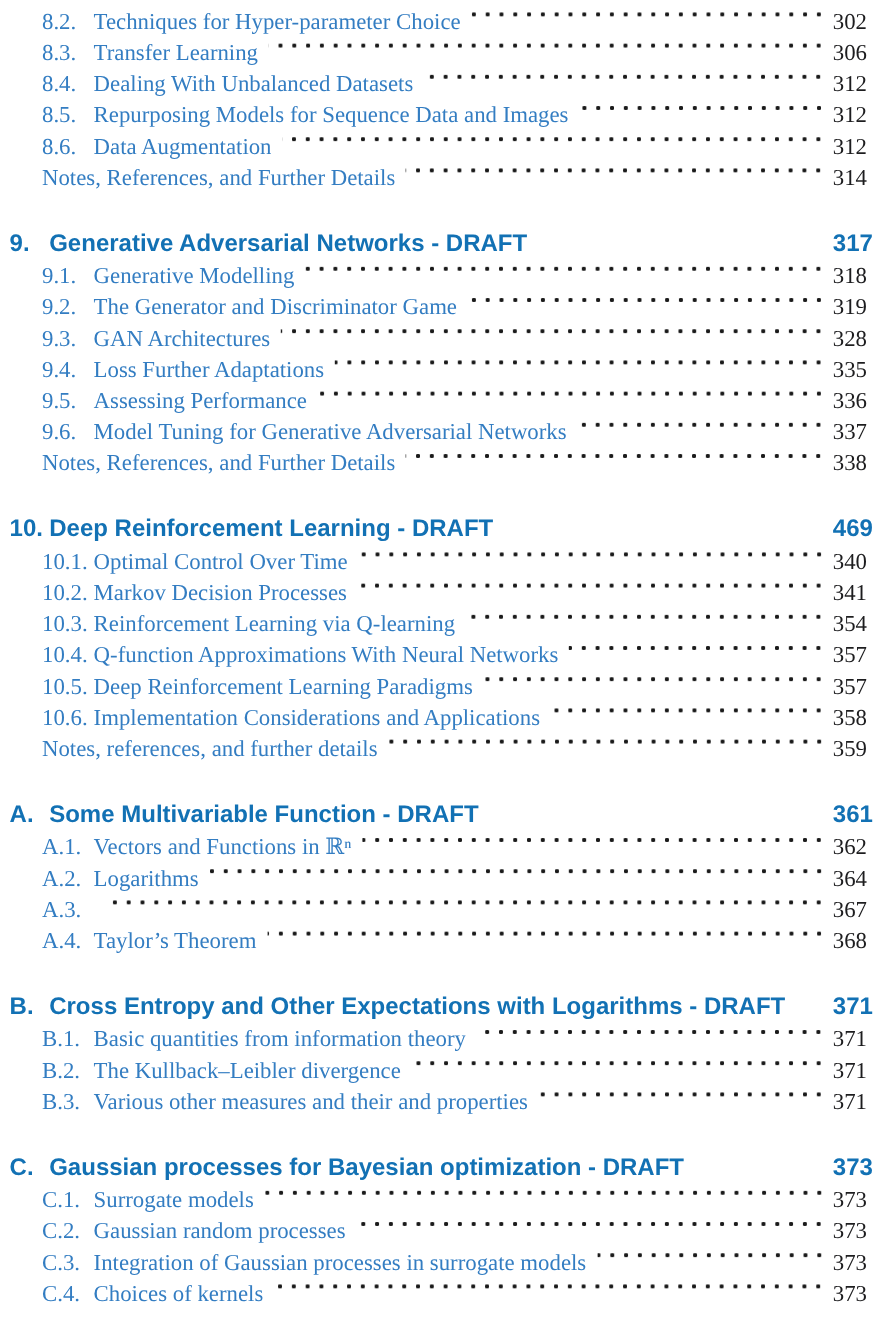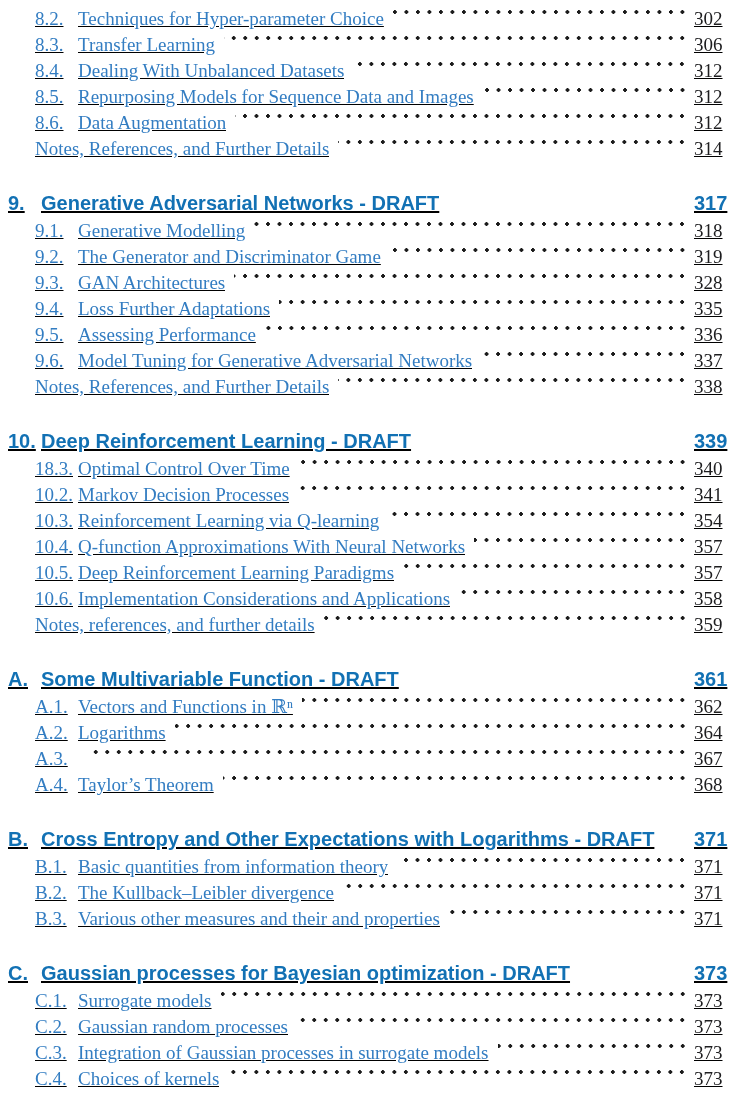--- a/index.html
+++ b/index.html
@@ -9,21 +9,21 @@
     --dot-color:#1b1b1b;
     --bg:#ffffff;
   }
   *{box-sizing:border-box;}
   html,body{margin:0;padding:0;}
   body{
     width:734px;height:1099px;background:var(--bg);
     font-family:"Liberation Serif","DejaVu Serif",serif;
     overflow:hidden;
   }
-  .page{padding:6px 4px 0 8px;width:734px;text-decoration:underline;}
+  .page{padding:6px 4px 0 8px;width:734px;}
 
   .block.chapter{margin-top:26px;}
 
   .h-row{
     display:flex;align-items:baseline;
     font-family:"Liberation Sans","DejaVu Sans",sans-serif;
     font-weight:bold;font-size:20px;line-height:30px;
     color:var(--heading-color);
     white-space:nowrap;
   }
@@ -137,24 +137,24 @@
         <div class="e-row">
           <span class="e-title">Notes, References, and Further Details</span>
           <span class="leader"></span>
           <span class="e-page">338</span>
         </div>
       </div>
       <div class="block chapter">
         <div class="h-row">
           <span class="h-num">10.</span>
           <span class="h-title">Deep Reinforcement Learning - DRAFT</span>
-          <span class="h-page">339</span>
-        </div>
-        <div class="e-row">
-          <span class="e-num">18.3.</span>
+          <span class="h-page">469</span>
+        </div>
+        <div class="e-row">
+          <span class="e-num">10.1.</span>
           <span class="e-title">Optimal Control Over Time</span>
           <span class="leader"></span>
           <span class="e-page">340</span>
         </div>
         <div class="e-row">
           <span class="e-num">10.2.</span>
           <span class="e-title">Markov Decision Processes</span>
           <span class="leader"></span>
           <span class="e-page">341</span>
         </div>

